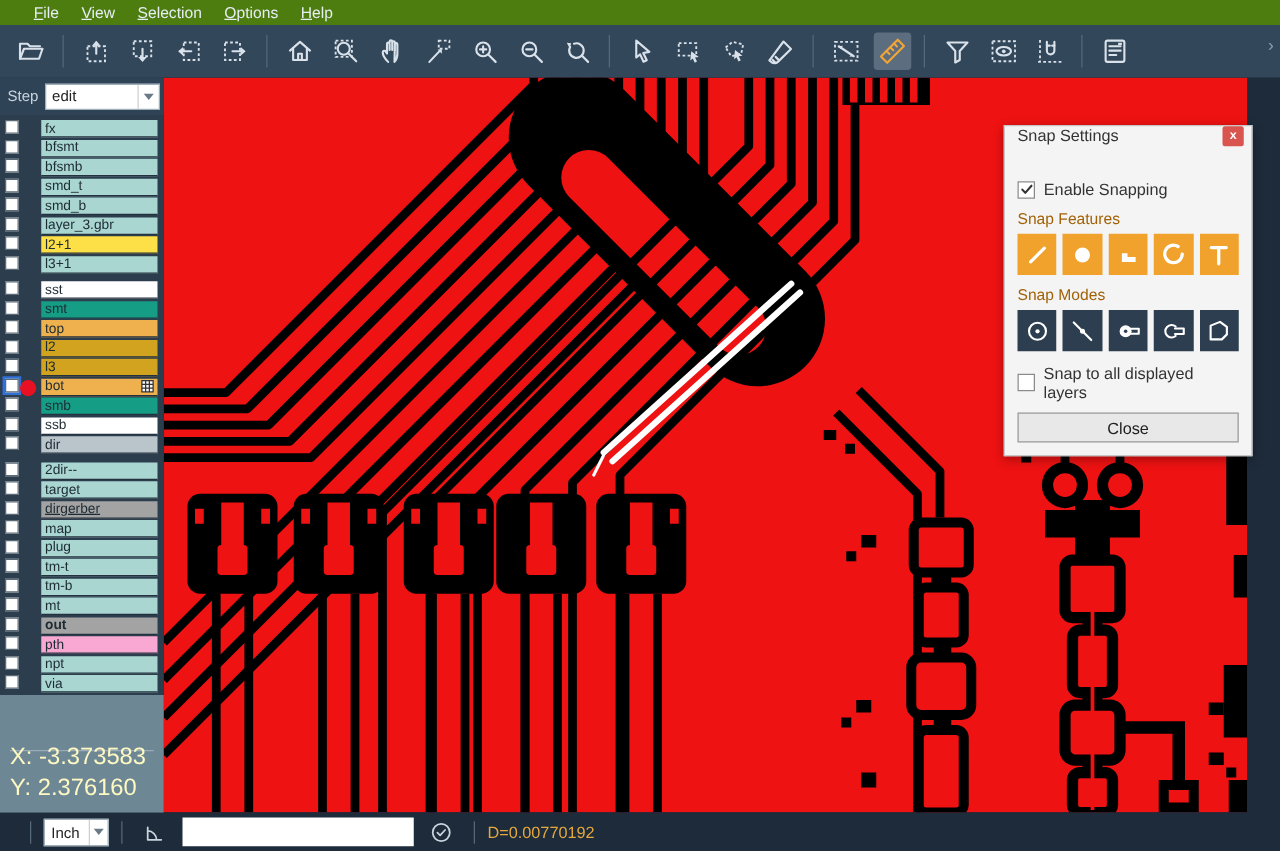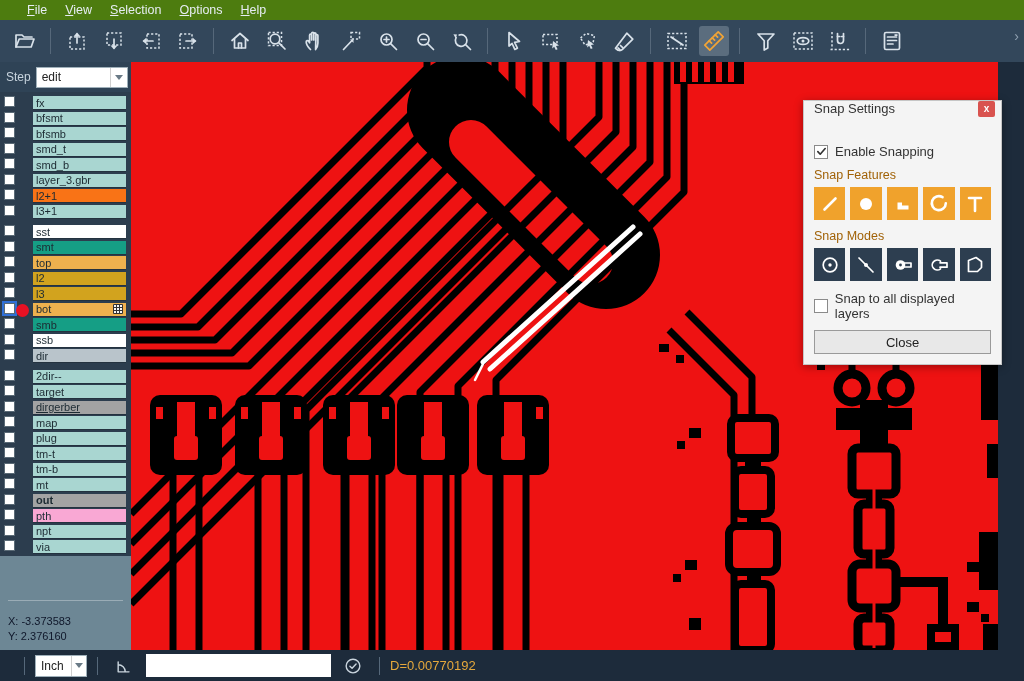--- a/index.html
+++ b/index.html
@@ -41,21 +41,21 @@
   .lrow.gstart { margin-top:5px; }
   .lcheck { width:11px; height:11px; background:#fff; border:1px solid #5a6a76; margin-left:4px; flex:0 0 auto; }
   .lcheck.selected { box-shadow:0 0 0 2px #2f6fd6; }
   .ldot { position:absolute; left:16px; top:1px; width:13px; height:13px; border-radius:50%; background:#e81123; z-index:2; }
   .lname { margin-left:18px; margin-right:5px; flex:1; height:14px; font-size:11px; line-height:14px; color:#1d2b33; padding-left:3px; display:flex; align-items:center; border-bottom:1px solid #24323f; }
   .lname .nm { flex:1; }
   .lgrid { width:12px; height:12px; margin-right:2px; display:flex; }
 
   .coordpanel { position:relative; flex:1; background:#6d8795; }
   .coorddivider { position:absolute; top:44px; left:8px; right:8px; border-top:1px solid #9aacb6; }
-  .coords { position:absolute; left:8px; bottom:6px; color:#0f172a; font-size:11px; line-height:1.35; }
+  .coords { position:absolute; left:8px; bottom:6px; color:#fef9c3; font-size:19px; line-height:1.35; }
 
   .canvas-wrap { width:867px; height:588px; position:relative; overflow:hidden; }
 
   
   .dialog { position:absolute; left:803px; top:100px; width:199px; background:#f4f4f4; border:1px solid #c6c6c6; box-shadow:0 2px 8px rgba(0,0,0,.35); z-index:10; }
   .dtitle { height:29px; display:flex; align-items:flex-start; padding:0 6px 0 10px; }
   .dtitle .txt { flex:1; font-size:13px; color:#333; }
   .dclose { width:17px; height:16px; background:#d9534f; color:#fff; font-size:10px; font-weight:bold; display:flex; align-items:center; justify-content:center; border-radius:2px; line-height:1; }
   .dbody { padding:8px 10px 10px 10px; }
   .chkrow { display:flex; align-items:center; margin:6px 0 4px 0; }
@@ -521,21 +521,21 @@
 
             <span class="lname" style="background: rgb(169, 214, 209);">
               <span class="nm">layer_3.gbr</span>
 
             </span>
           </div>
 
           <div class="lrow">
             <span class="lcheck"></span>
 
-            <span class="lname" style="background: #f97316;">
+            <span class="lname" style="background: #fde047;">
               <span class="nm">l2+1</span>
 
             </span>
           </div>
 
           <div class="lrow">
             <span class="lcheck"></span>
 
             <span class="lname" style="background: rgb(169, 214, 209);">
               <span class="nm">l3+1</span>

